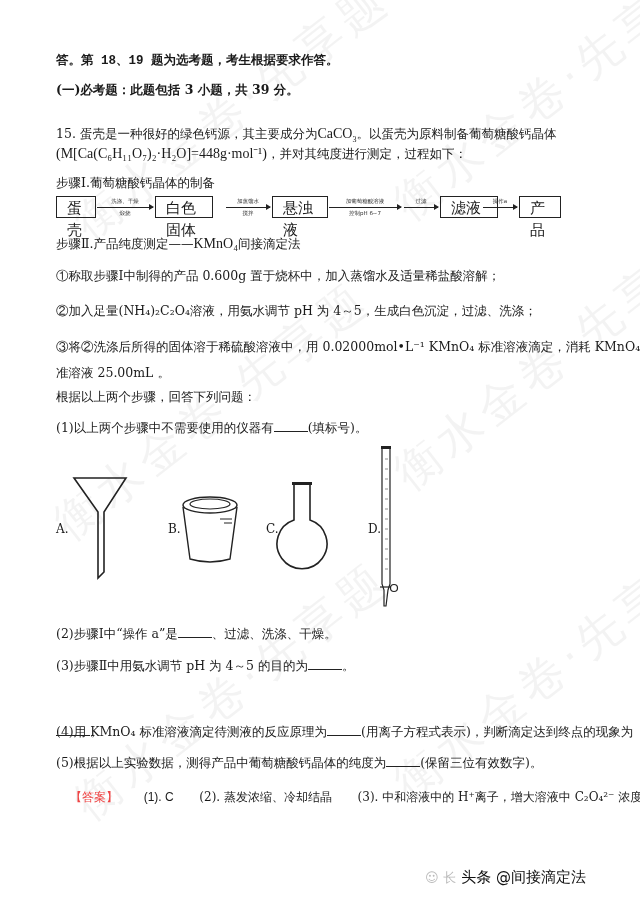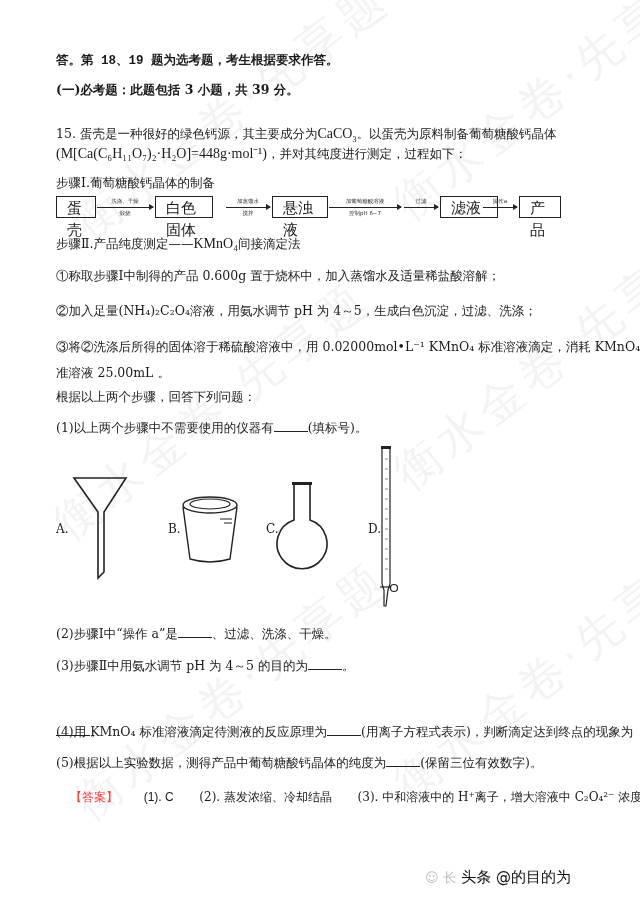--- a/index.html
+++ b/index.html
@@ -139,14 +139,14 @@
   <span style="font-family:'Liberation Sans',sans-serif;">(1). C</span>
   <span style="display:inline-block;width:18px;"></span>
   <span>(2).  蒸发浓缩、冷却结晶</span>
   <span style="display:inline-block;width:18px;"></span>
   <span>(3).  中和溶液中的 H⁺离子，增大溶液中 C₂O₄²⁻ 浓度，</span>
 </div>
 
 <div class="footer">
   <span style="color:#bbb;font-size:13px;">☺</span>
   <span class="ghost">长</span>
-  <span>头条 @的目的为</span>
+  <span>头条 @间接滴定法</span>
 </div>
 
 </body></html>

